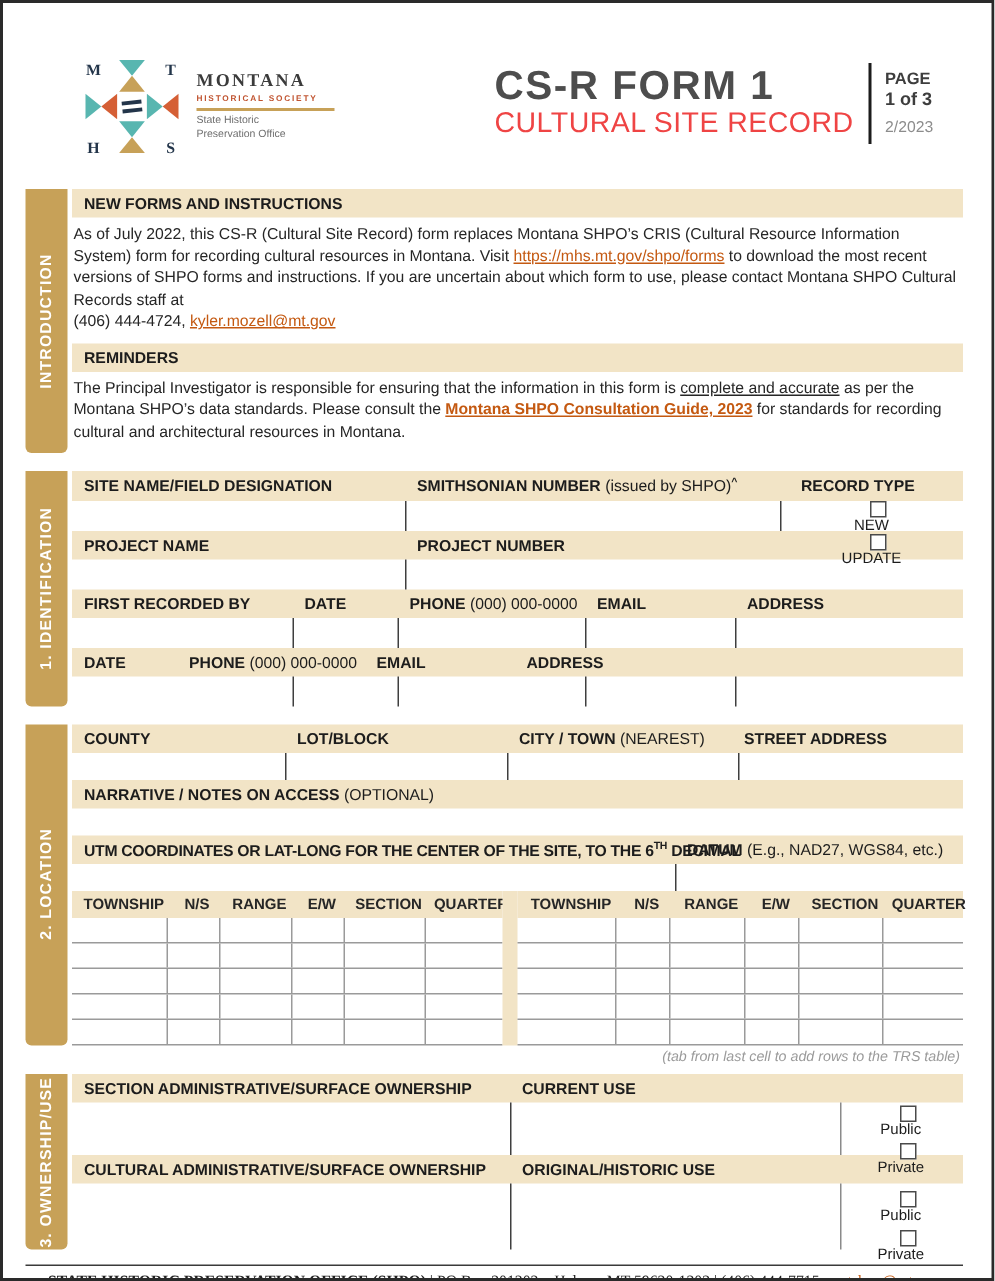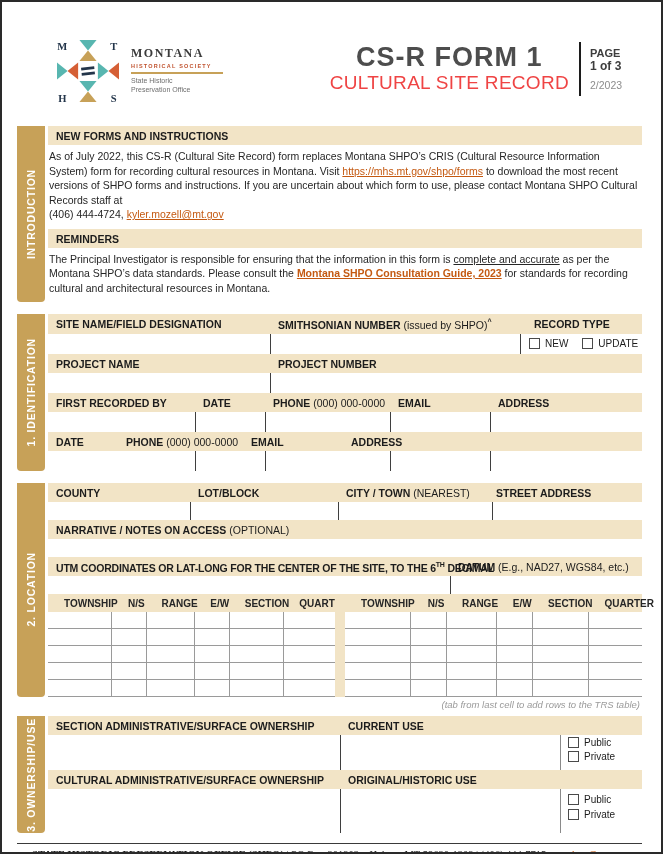--- a/index.html
+++ b/index.html
@@ -12,21 +12,21 @@
 
   
   .hdr{display:flex;justify-content:space-between;align-items:flex-start;padding:34px 6px 0 38px;height:78px;}
   .logo-wrap{display:flex;align-items:flex-start;}
   .logo-text{margin-left:10px;margin-top:10px;}
   .org1{font-family:"Liberation Serif",serif;font-weight:bold;font-size:12px;letter-spacing:1.5px;color:#3b3b3b;}
   .org2{font-size:5.5px;font-weight:bold;color:#c0532f;letter-spacing:1.2px;margin-top:2px;}
   .org-rule{height:2px;background:var(--gold,#c7a158);margin:3px 0 3px 0;width:92px;}
   .org3{font-size:7px;color:#6f6f6f;line-height:8.5px;}
   .title-wrap{display:flex;align-items:center;margin-top:6px;}
-  .title-left{text-align:center;padding-right:10px;}
+  .title-left{text-align:left;padding-right:10px;}
   .form-code{font-size:27px;font-weight:bold;letter-spacing:1px;color:#4d4d4d;line-height:28px;}
   .form-name{font-size:19px;color:#ef4444;letter-spacing:0.3px;line-height:24px;}
   .title-div{width:2px;height:54px;background:#1c1c1c;}
   .title-right{padding-left:9px;width:46px;}
   .pg-label{font-size:11px;font-weight:bold;color:#3d3d3d;line-height:12px;}
   .pg-num{font-size:12px;font-weight:bold;color:#3d3d3d;line-height:14px;}
   .pg-ver{font-size:10.5px;color:#8c8c8c;margin-top:6px;}
 
   
   .section{display:flex;margin-top:12px;}
@@ -46,35 +46,35 @@
   .in-cell{box-sizing:border-box;}
   .div-l{border-left:1px solid #3f3f3f;}
   .h20{height:20px;} .h18{height:18px;} .h36{height:35px;} .h44{height:44px;}
 
   .para{font-size:10.5px;line-height:14.5px;padding:4px 2px 7px 1px;color:#262626;}
   a.lnk{color:var(--link,#c45911);text-decoration:underline;cursor:pointer;}
   .ul{text-decoration:underline;}
   .bold{font-weight:bold;}
 
   
-  .cbrow{display:flex;align-items:center;}
+  .cbrow{display:flex;align-items:center;flex-direction:column;}
   .cb{width:11px;height:11px;border:1.5px solid #4a4a4a;background:#fff;display:inline-block;
       box-sizing:border-box;flex:none;}
   .cb-label{font-size:10px;color:#1c1c1c;margin-left:5px;margin-right:14px;}
 
   
   sup{font-size:7px;}
 
   
   .trs-wrap{display:flex;}
   .trs-table{box-sizing:border-box;}
   .trs-left{width:287px;} .trs-right{width:297px;}
   .trs-gap{width:10px;background:var(--cream,#f2e4c6);flex:none;}
   .trs-hrow{display:flex;background:var(--cream,#f2e4c6);}
-  .trs-hcell{font-size:10px;font-weight:bold;padding:4px 0 3px 16px;text-align:center;box-sizing:border-box;white-space:nowrap;}
+  .trs-hcell{font-size:10px;font-weight:bold;padding:4px 0 3px 6px;text-align:center;box-sizing:border-box;white-space:nowrap;}
   .trs-row{display:flex;border-bottom:1px solid #9a9a9a;height:16px;}
   .trs-cell{box-sizing:border-box;height:100%;}
   .trs-cell + .trs-cell{border-left:1px solid #9a9a9a;}
   .c1{width:22%;} .c2{width:12%;} .c3{width:17%;} .c4{width:12%;} .c5{width:19%;} .c6{width:18%;}
   .trs-note{font-size:9.5px;font-style:italic;color:#9a9a9a;text-align:right;margin-top:2px;padding-right:2px;}
 
   
   .footer{margin-top:10px;border-top:1px solid #3a3a3a;padding-top:5px;text-align:center;
           font-family:"Liberation Serif",serif;}
   .f1{font-size:10.5px;color:#1f1f1f;}

